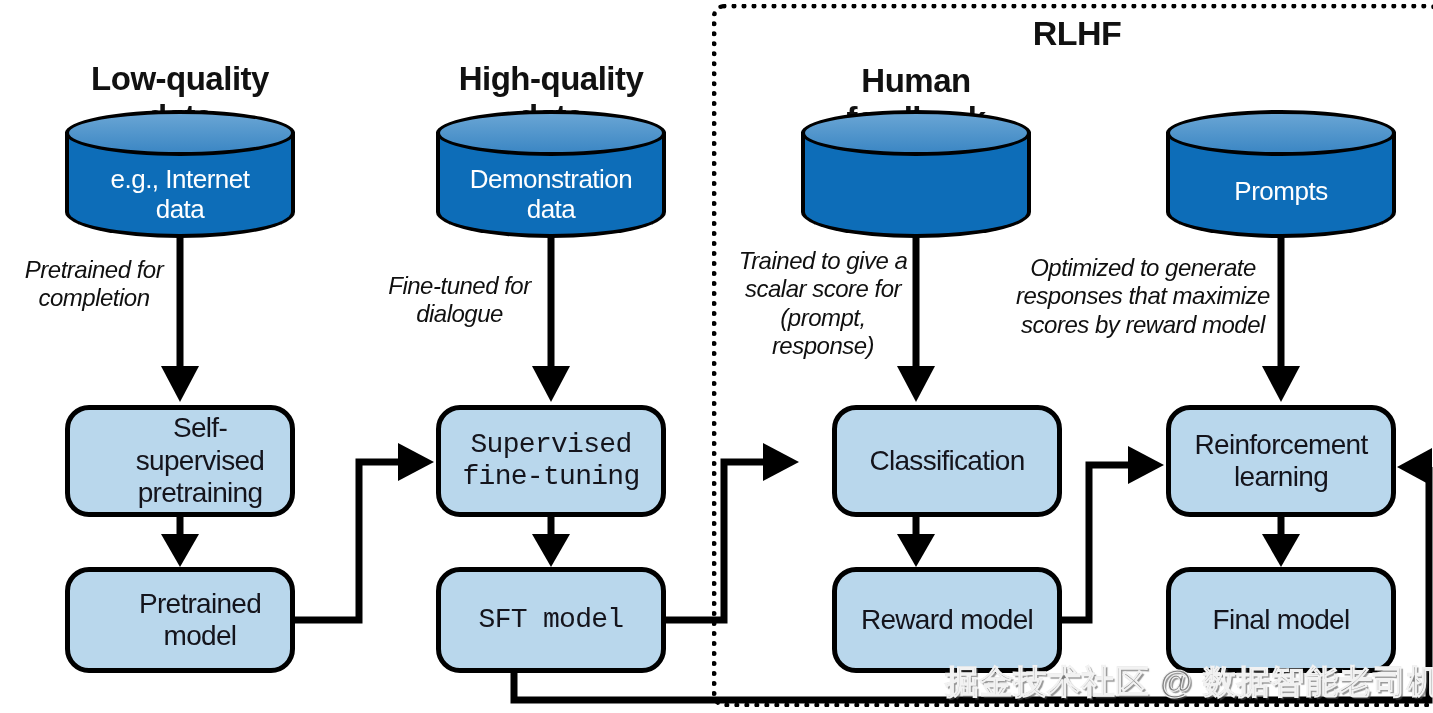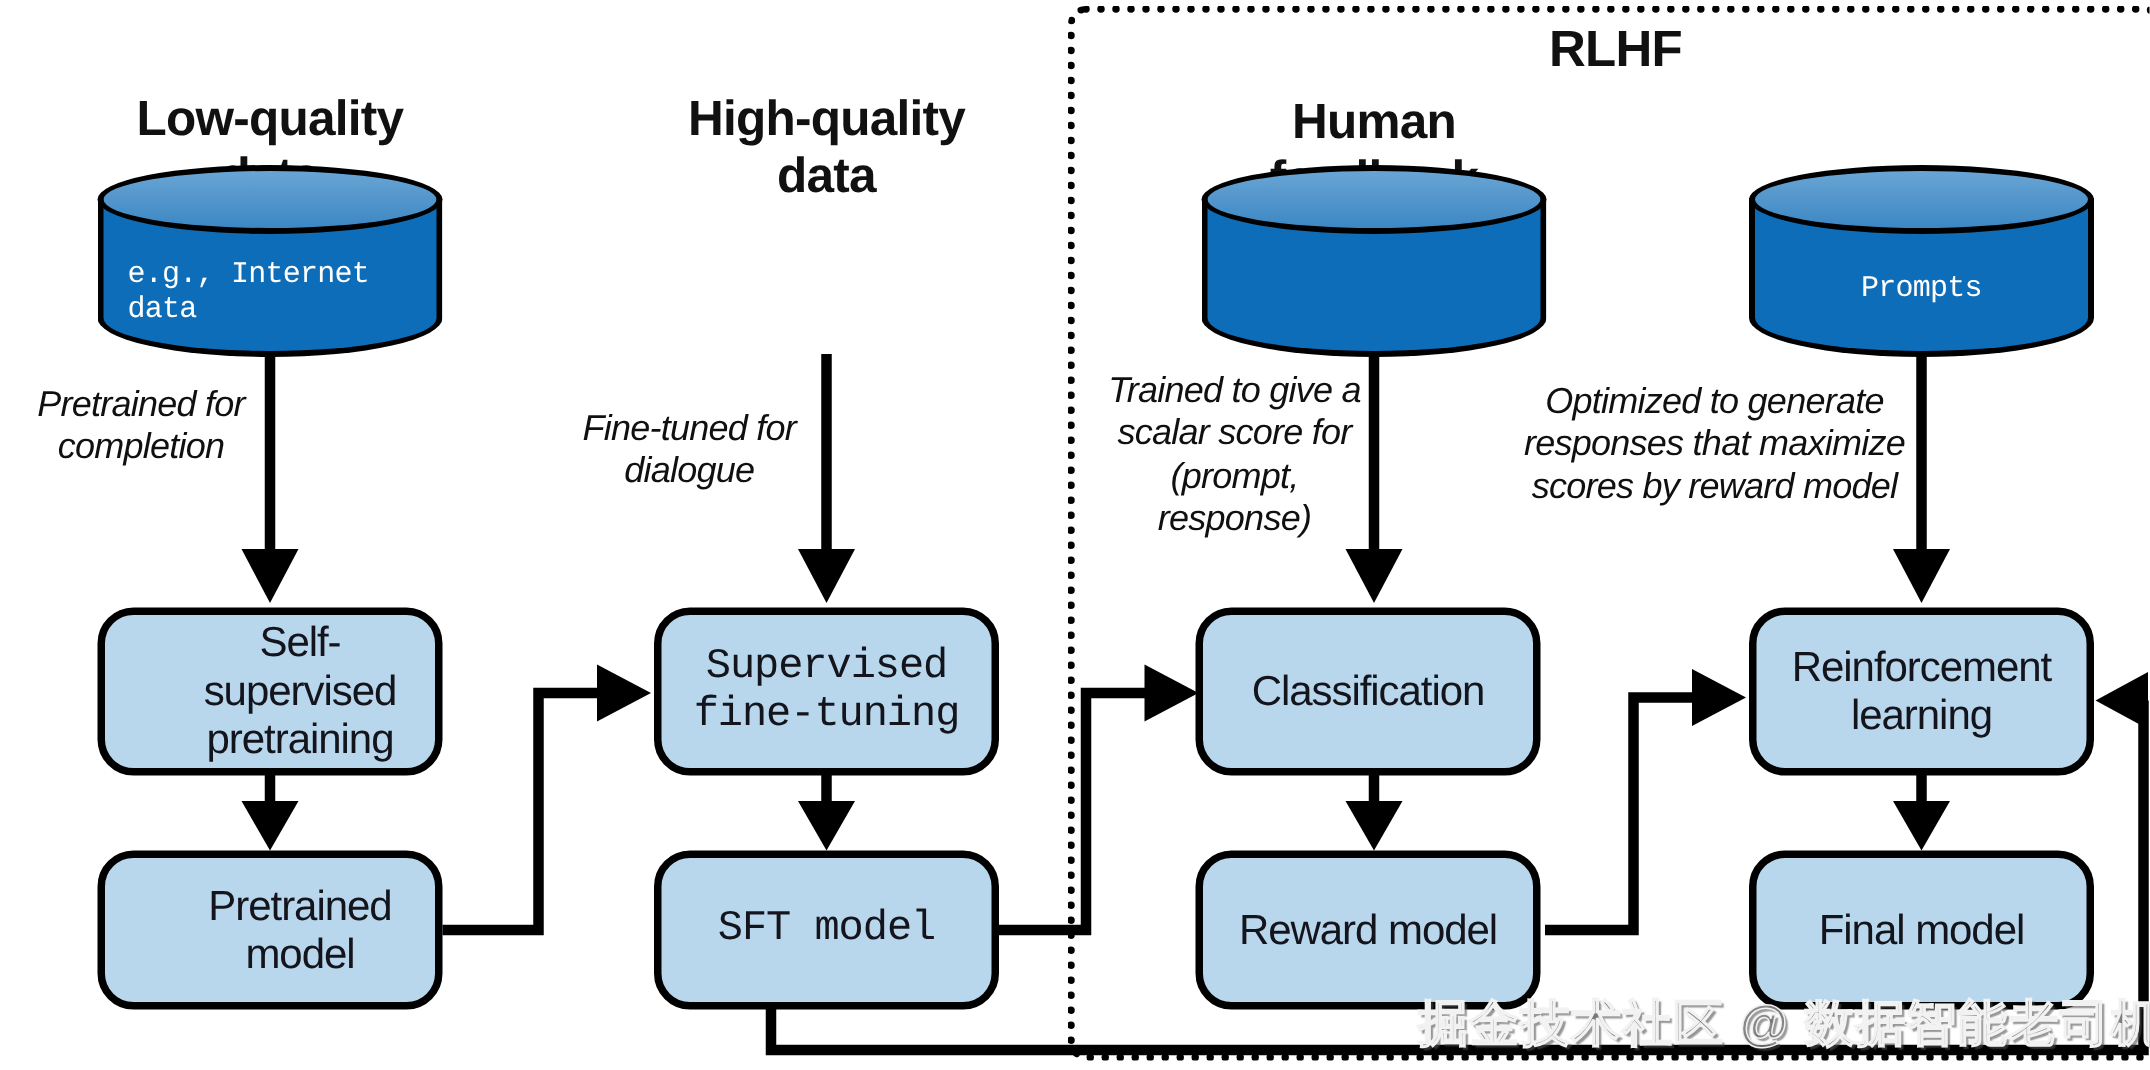--- a/index.html
+++ b/index.html
@@ -35,42 +35,41 @@
     border-radius:0 0 50% 50% / 0 0 26px 26px;box-sizing:border-box;
   }
   .cyl-top{
     position:absolute;left:0;right:0;top:0;height:46px;
     background:linear-gradient(#69a5d4,#3c87c4);
     border:4px solid #000;border-radius:50%;box-sizing:border-box;
   }
   .cyl-label{
     position:absolute;left:50%;top:48px;bottom:6px;transform:translateX(-50%);
     width:190px;display:flex;align-items:center;justify-content:center;
-    color:#fff;font-size:20px;font-weight:500;line-height:1.15;
+    text-align:center;color:#fff;font-size:26px;font-weight:500;line-height:1.15;
     letter-spacing:-0.5px;
-    font-family:Liberation Mono, monospace;
   }
   .cy4 .cyl-label{top:42px;}
   
   .annot{
     position:absolute;font-style:italic;font-size:24px;font-weight:500;
     line-height:1.18;text-align:center;letter-spacing:-0.5px;color:#101010;
   }
   .a1{left:0;top:256px;width:160px;}
   .a2{left:368px;top:272px;width:155px;}
   .a3{left:718px;top:247px;width:182px;}
   .a4{left:998px;top:254px;width:262px;}
   
   .box{
     position:absolute;width:230px;background:#b9d7ec;border:5px solid #000;
     border-radius:24px;box-sizing:border-box;
     display:flex;align-items:center;justify-content:center;text-align:center;
   }
   .row1{top:405px;height:112px;} .row2{top:567px;height:106px;}
-  .b1{left:51px;padding-left:40px;} .b2{left:422px;font-family:Liberation Mono, monospace;} .b3{left:783px;align-items:center;} .b4{left:1152px;}
+  .b1{left:51px;padding-left:40px;} .b2{left:422px;font-family:Liberation Mono, monospace;} .b3{left:818px;align-items:center;} .b4{left:1152px;}
   .box-label{
     font-size:28px;font-weight:500;line-height:1.16;letter-spacing:-0.7px;
     color:#14141c;
   }
   .row1 .box-label{width:200px;} .row2 .box-label{width:185px;}
   
   .watermark{
     position:absolute;right:6px;bottom:8px;z-index:3;
     font-size:33px;font-weight:bold;color:rgba(115,115,115,0.85);
     -webkit-text-stroke:1px #f2f2f2;
@@ -119,20 +118,25 @@
 
   <div class="header h1 label">Low-quality data</div>
   <div class="header h2 label">High-quality data</div>
   <div class="header h3 label">Human feedback</div>
 
   <div class="cyl cy1 node">
     <div class="cyl-body"></div>
     <div class="cyl-top"></div>
     <div class="cyl-label">e.g., Internet data</div>
   </div>
+  <div class="cyl cy2 node">
+    <div class="cyl-body"></div>
+    <div class="cyl-top"></div>
+    <div class="cyl-label">Demonstration data</div>
+  </div>
   <div class="cyl cy3 node">
     <div class="cyl-body"></div>
     <div class="cyl-top"></div>
   </div>
   <div class="cyl cy4 node">
     <div class="cyl-body"></div>
     <div class="cyl-top"></div>
     <div class="cyl-label">Prompts</div>
   </div>
 

